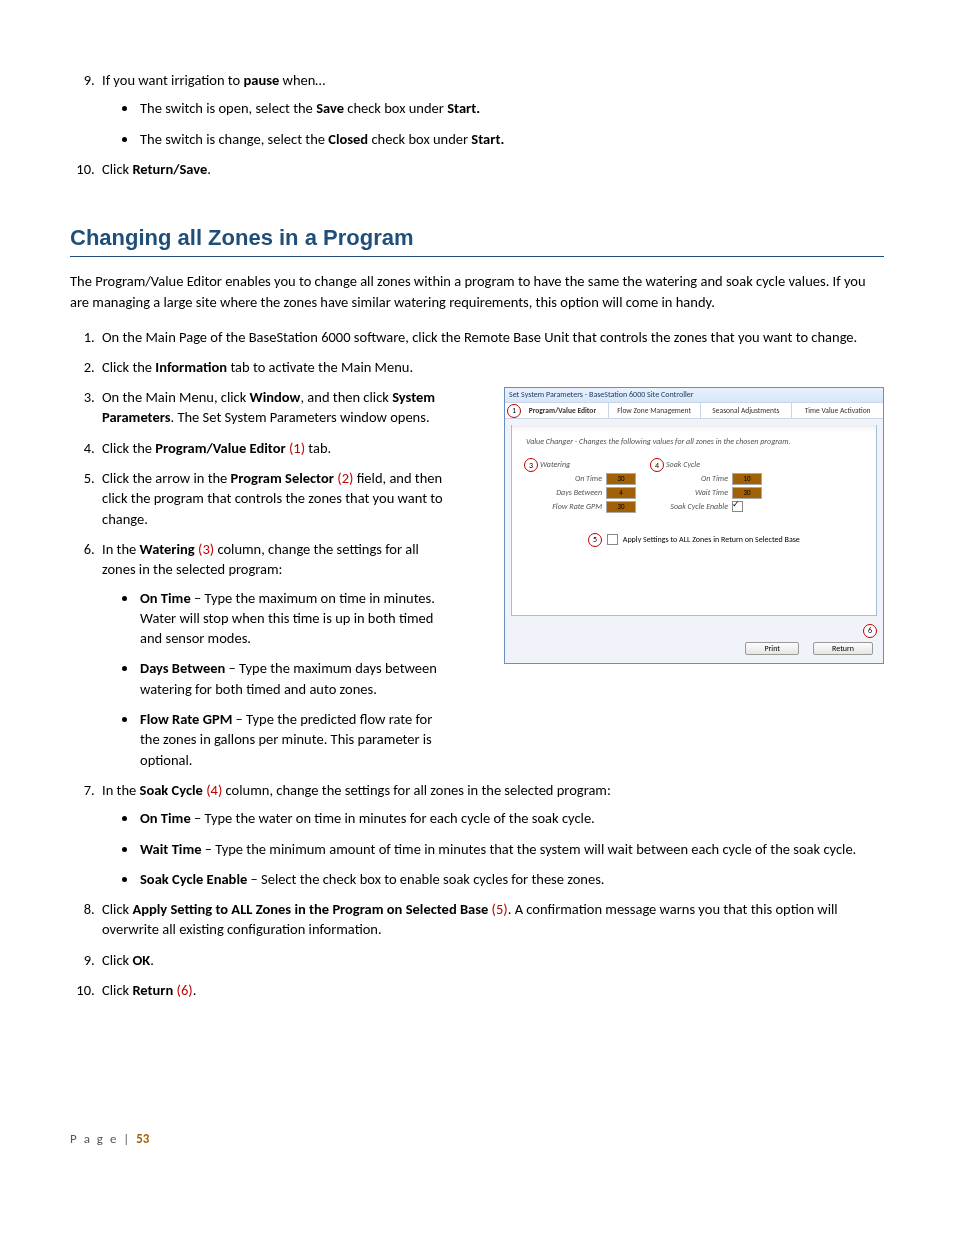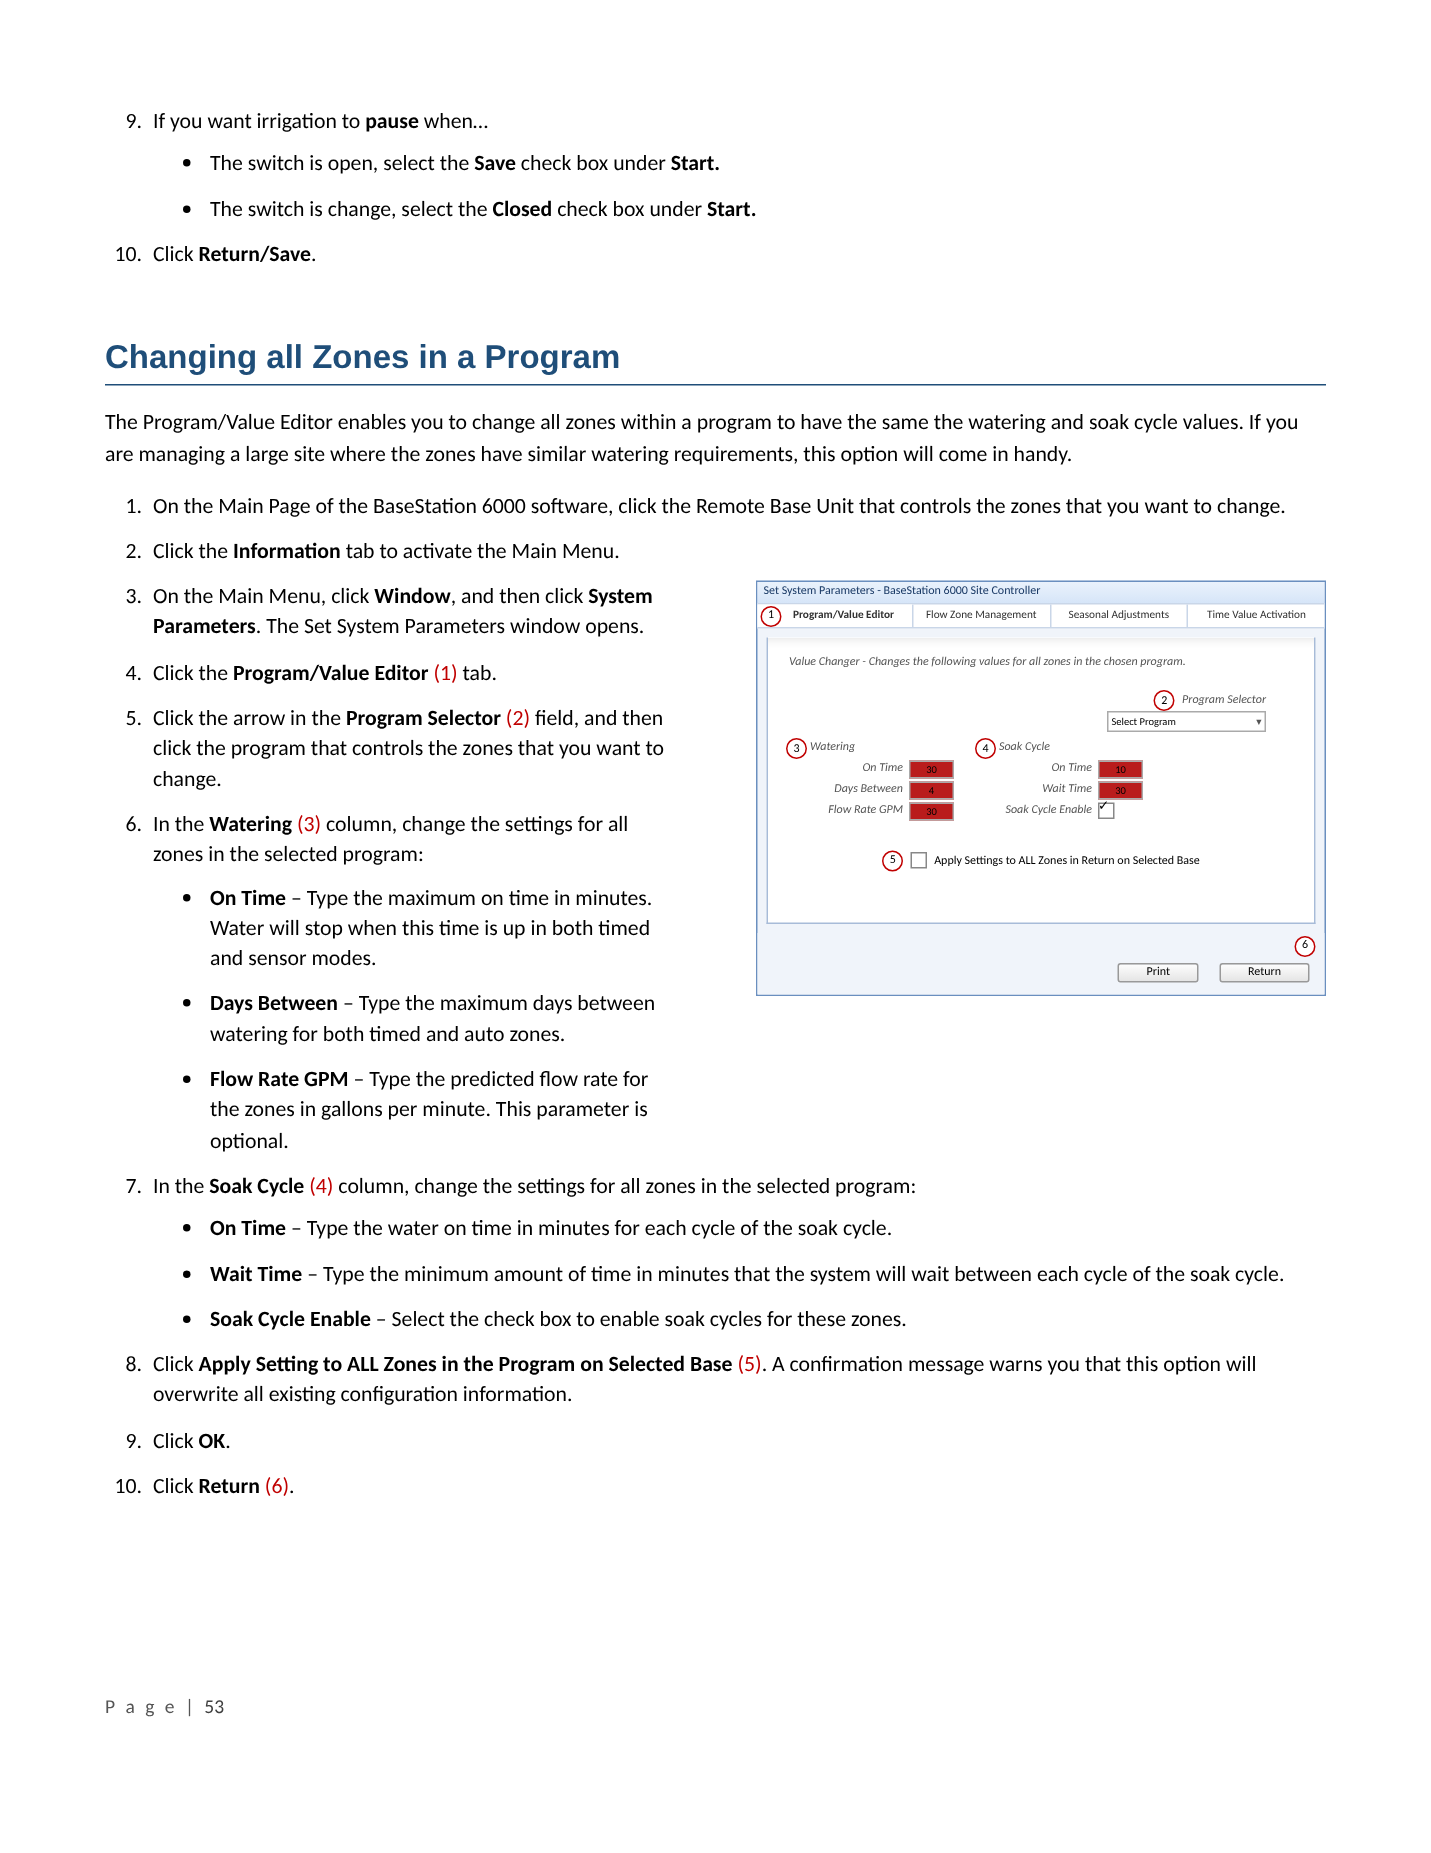--- a/index.html
+++ b/index.html
@@ -86,39 +86,39 @@
     border: 1.5px solid #c00000;
     border-radius: 50%;
     font-size: 8px;
     color: #000;
     background: #fff;
     position: absolute;
   }
   .circ.inline { position: static; margin-right: 3px; vertical-align: middle;}
   .row { display:flex; margin: 2px 0; align-items: center; font-size: 8px; }
   .row .lbl { width: 62px; text-align: right; padding-right: 4px; font-style: italic; color:#555;}
-  .row .val { border: 1px solid #aaa; width: 28px; height: 10px; font-size:7px; text-align:center; line-height:10px; background:#b91c1c;}
+  .row .val { border: 1px solid #aaa; width: 28px; height: 10px; font-size:7px; text-align:center; line-height:10px; background:#a16207;}
   .groups { display:flex; gap: 30px; margin-left: 14px; }
   .group-title { font-style: italic; color:#555; margin-bottom: 3px;}
   .selector-row { text-align: right; padding-right: 6px; margin-bottom: 6px;}
   .selector-row .lbl2 { font-style: italic; color:#555; font-size:8px;}
   .dropdown { border:1px solid #aaa; height:12px; width:100px; display:inline-flex; align-items:center; justify-content:space-between; font-size:7px; padding:0 2px; background:#fff; margin-left:4px;}
   .dropdown .arrow { font-size:7px; color:#555; }
   .apply-row { text-align:center; margin-top: 18px; }
   .check { display:inline-block; width:9px; height:9px; border:1px solid #888; vertical-align:middle; margin-right:3px; position:relative; background:#fff;}
   .check.checked::after { content:"✓"; position:absolute; left:-1px; top:-3px; font-size:9px;}
   .bottom-btns { display:flex; justify-content:flex-end; gap:14px; padding: 20px 10px 8px 10px; background:#f0f4fa; position:relative;}
   .btn { border:1px solid #999; background: linear-gradient(#fdfdfd,#e5e5e5); padding: 1px 18px; font-size:8px; border-radius:2px;}
   .page-footer {
     margin-top: 130px;
     font-size: 13px;
     color: #555;
     letter-spacing: 2px;
   }
-  .page-footer .num { letter-spacing: normal; font-weight: 400; color:#404040;}
+  .page-footer .num { letter-spacing: normal; font-weight: 700; color:#a16207;}
 </style>
 </head>
 <body>
 
 <ol class="main" start="9">
   <li>
     <span>If you want irrigation to </span><b>pause</b><span> when…</span>
     <ul class="sub">
       <li><span>The switch is open, select the </span><b>Save</b><span> check box under </span><b>Start.</b></li>
       <li><span>The switch is change, select the </span><b>Closed</b><span> check box under </span><b>Start.</b></li>
@@ -160,28 +160,20 @@
       <div class="tabs" style="position:relative;">
         <span class="circ" style="left:2px; top:1px;">1</span>
         <div class="tab active" style="padding-left:16px;">Program/Value Editor</div>
         <div class="tab">Flow Zone Management</div>
         <div class="tab">Seasonal Adjustments</div>
         <div class="tab">Time Value Activation</div>
       </div>
       <div class="panel">
         <div class="hint">Value Changer - Changes the following values for all zones in the chosen program.</div>
 
-        <div class="selector-row" style="position:relative; padding-right:18px;">
-          <span class="circ inline">2</span>
-          <span class="lbl2">Program Selector</span><br>
-          <span class="dropdown">
-            <span>Select Program</span>
-            <span class="arrow">▾</span>
-          </span>
-        </div>
 
         <div class="groups">
           <div style="position:relative;">
             <span class="circ" style="left:-16px; top:-2px;">3</span>
             <div class="group-title">Watering</div>
             <div class="row">
                 <span class="lbl">On Time</span>
                 <span class="val">30</span>
               </div>
             <div class="row">

